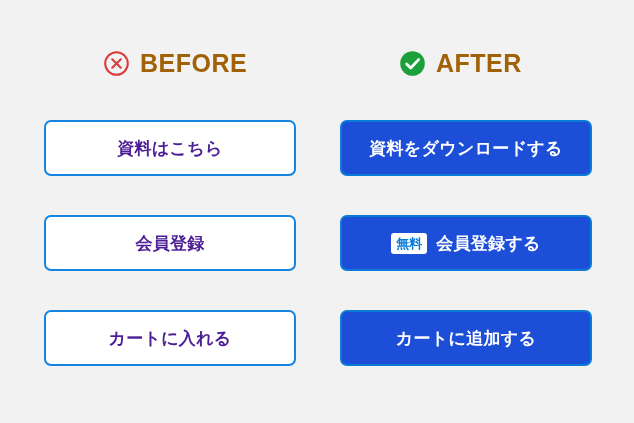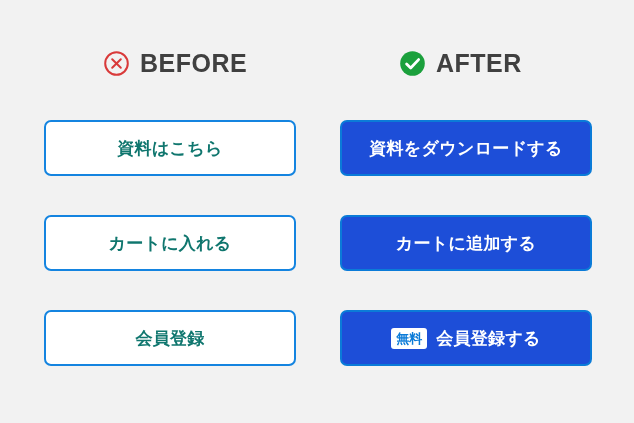--- a/index.html
+++ b/index.html
@@ -35,21 +35,21 @@
     gap: 10px;
     height: 42px;
   }
   .col-header.before { left: 103px; }
   .col-header.after  { left: 399px; }
 
   .header-label {
     font-size: 25px;
     font-weight: bold;
     letter-spacing: 0.5px;
-    color: #404040;
+    color: #a16207;
     line-height: 1;
     white-space: nowrap;
   }
 
   .icon {
     width: 27px;
     height: 27px;
     flex: 0 0 27px;
     display: block;
   }
@@ -84,21 +84,21 @@
     white-space: nowrap;
     cursor: pointer;
     user-select: none;
   }
 
   .btn.before {
     left: 44px;
     width: 252px;
     background: #ffffff;
     border: 2px solid #1484e0;
-    color: #0f766e;
+    color: #4c1d95;
   }
 
   .btn.after {
     left: 340px;
     width: 252px;
     background: #1d4ed8;
     border: 2px solid #0b7bd8;
     color: #ffffff;
   }
 
@@ -149,32 +149,32 @@
       <div class="btn before">
         <span>資料はこちら</span>
       </div>
       <div class="btn after">
         <span>資料をダウンロードする</span>
       </div>
     </div>
 
     <div class="row">
       <div class="btn before">
-        <span>カートに入れる</span>
-      </div>
-      <div class="btn after">
-        <span>カートに追加する</span>
-      </div>
-    </div>
-
-    <div class="row">
-      <div class="btn before">
         <span>会員登録</span>
       </div>
       <div class="btn after">
         <span class="badge">無料</span>
         <span>会員登録する</span>
       </div>
     </div>
 
+    <div class="row">
+      <div class="btn before">
+        <span>カートに入れる</span>
+      </div>
+      <div class="btn after">
+        <span>カートに追加する</span>
+      </div>
+    </div>
+
   </div>
 
 </div>
 
 </body></html>

